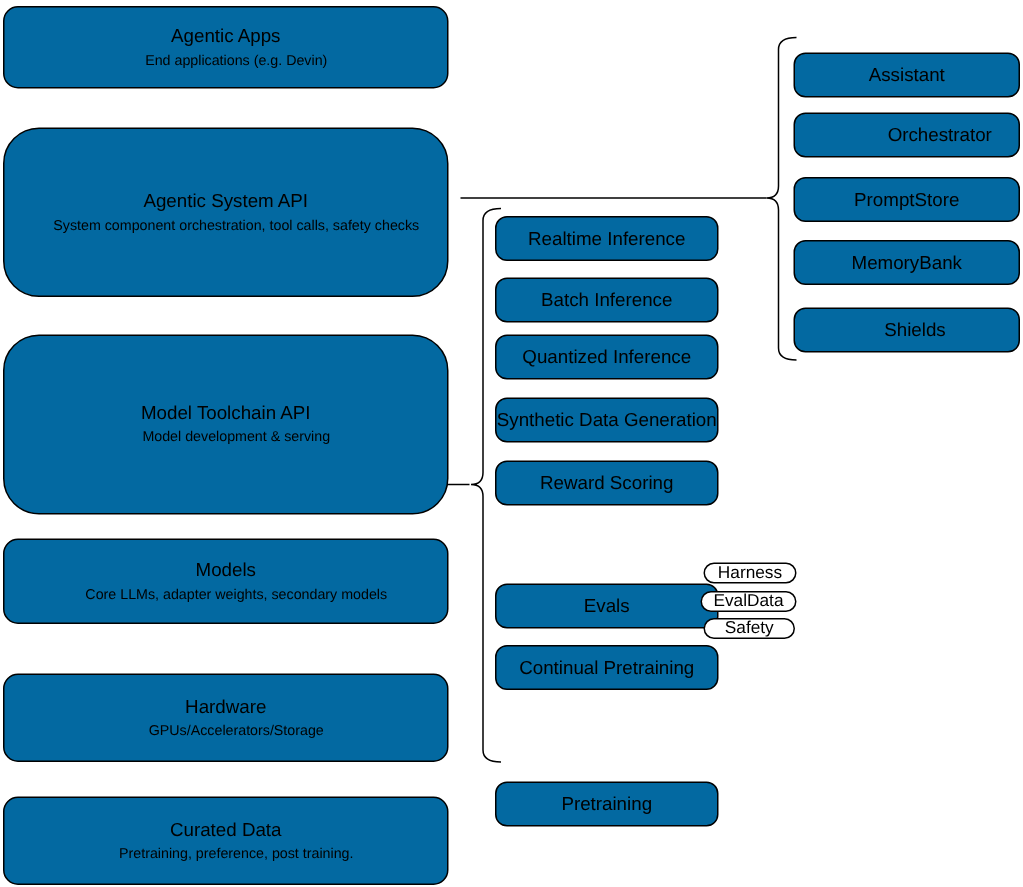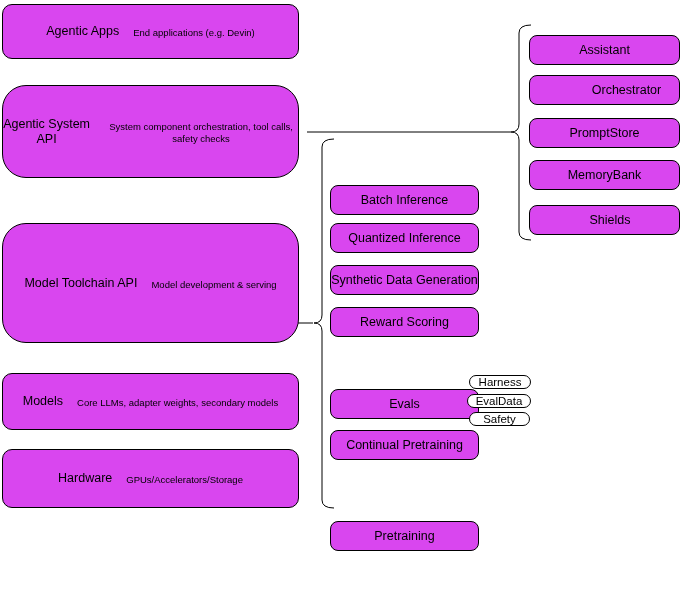--- a/index.html
+++ b/index.html
@@ -1,22 +1,22 @@
 <!DOCTYPE html>
 <html><head>
 <meta charset="utf-8">
 <style>
   html,body{margin:0;padding:0;background:#ffffff;}
   .canvas{
     position:relative;width:682px;height:591px;background:#ffffff;
     font-family:"Liberation Sans",sans-serif;color:#000;overflow:hidden;
   }
   .node{
-    position:absolute;background:#d946ef;border:1px solid #000;
-    display:flex;flex-direction:row;align-items:center;justify-content:center;
+    position:absolute;background:#0369a1;border:1px solid #000;
+    display:flex;flex-direction:column;align-items:center;justify-content:center;
     text-align:center;box-sizing:border-box;
   }
   .stack-box{left:2px;width:297px;border-radius:10px;}
   .stack-box.big{border-radius:24px;}
   .stack-title{font-size:12.5px;line-height:15px;}
   .stack-sub{font-size:9.5px;line-height:12px;margin-top:3px;padding-left:14px;}
   .mbox{left:330px;width:149px;height:30px;border-radius:8px;font-size:12.5px;}
   .rbox{left:529px;width:151px;height:30px;border-radius:8px;font-size:12.5px;}
   .pill{
     position:absolute;background:#fff;border:1px solid #000;border-radius:8px;
@@ -38,41 +38,48 @@
 
     <path d="M298,323 L313,323" stroke="#000" stroke-width="1" fill="none"></path>
     <path d="M334,139 Q322,139 322,147 L322,315 Q322,323 314,323 Q322,323 322,331 L322,500 Q322,508 334,508" stroke="#000" stroke-width="1" fill="none"></path>
   </svg>
 
   <div class="node stack-box" style="top:4px;height:55px;">
     <div class="stack-title">Agentic Apps</div>
     <div class="stack-sub">End applications (e.g. Devin)</div>
   </div>
 
-  <div class="node stack-box big" style="top:85px;height:93px;">
+  <div class="node stack-box big" style="top:85px;height:113px;">
     <div class="stack-title">Agentic System API</div>
     <div class="stack-sub">System component orchestration, tool calls, safety checks</div>
   </div>
 
   <div class="node stack-box big" style="top:223px;height:120px;">
     <div class="stack-title">Model Toolchain API</div>
     <div class="stack-sub">Model development &amp; serving</div>
   </div>
 
-  <div class="node stack-box" style="top:373px;height:57px;align-items:center;">
+  <div class="node stack-box" style="top:359px;height:57px;align-items:center;">
     <div class="stack-title">Models</div>
     <div class="stack-sub">Core LLMs, adapter weights, secondary models</div>
   </div>
 
   <div class="node stack-box" style="top:449px;height:59px;">
     <div class="stack-title">Hardware</div>
     <div class="stack-sub">GPUs/Accelerators/Storage</div>
   </div>
 
+  <div class="node stack-box" style="top:531px;height:59px;">
+    <div class="stack-title">Curated Data</div>
+    <div class="stack-sub">Pretraining, preference, post training.</div>
+  </div>
 
+  <div class="node mbox" style="top:144px;">
+    <span>Realtime Inference</span>
+  </div>
   <div class="node mbox" style="top:185px;">
     <span>Batch Inference</span>
   </div>
   <div class="node mbox" style="top:223px;">
     <span>Quantized Inference</span>
   </div>
   <div class="node mbox" style="top:265px;">
     <span>Synthetic Data Generation</span>
   </div>
   <div class="node mbox" style="top:307px;">

